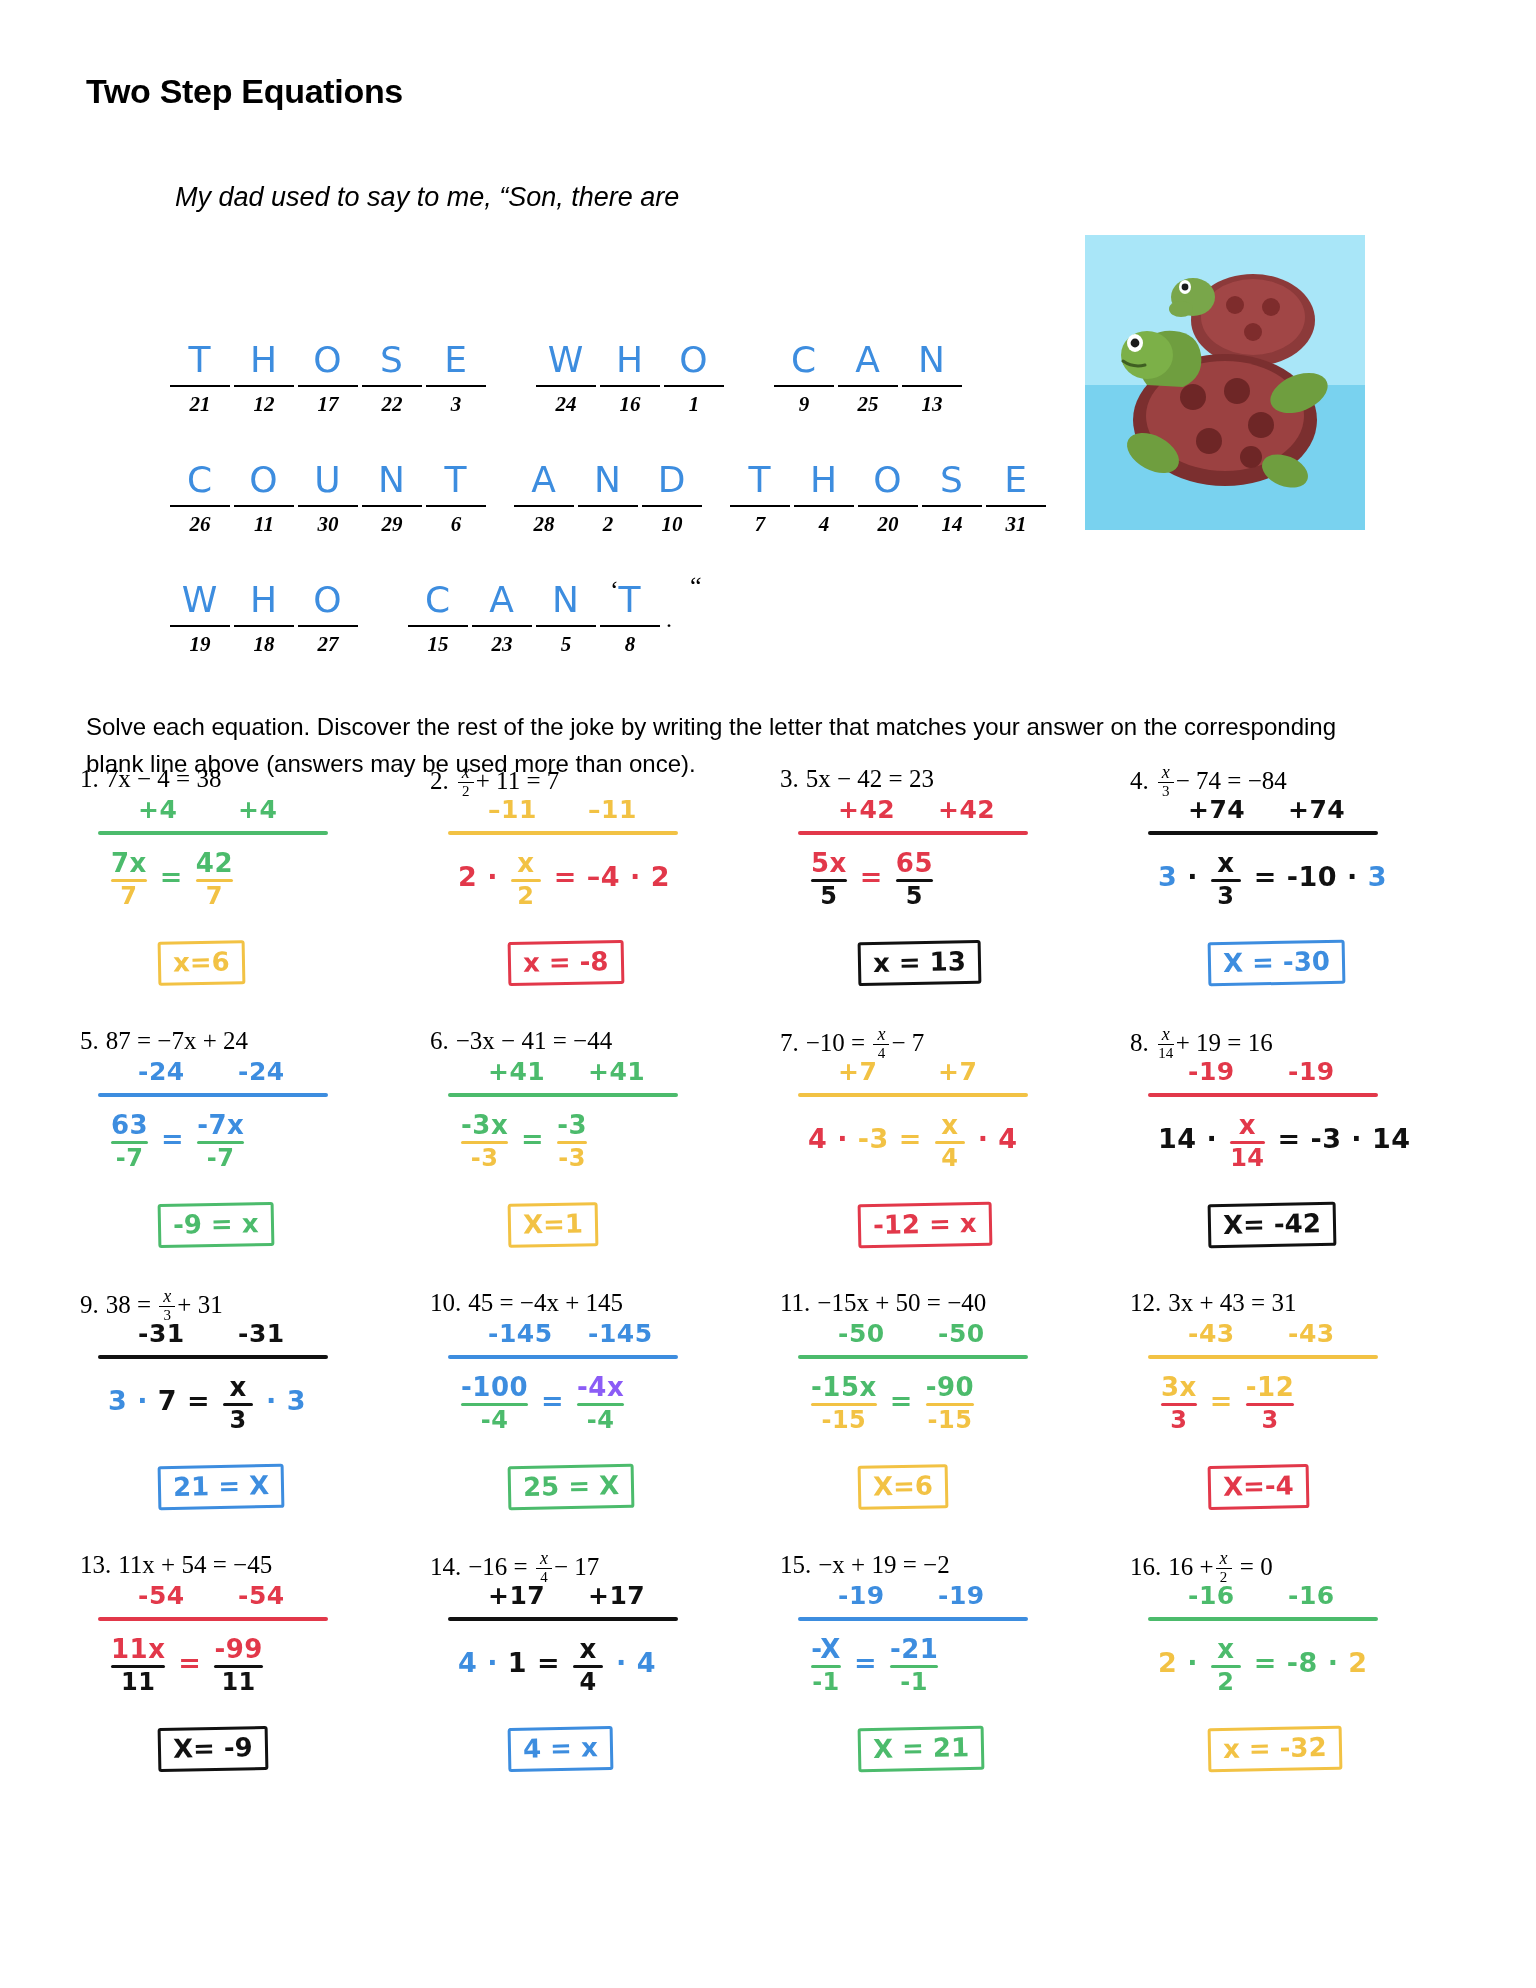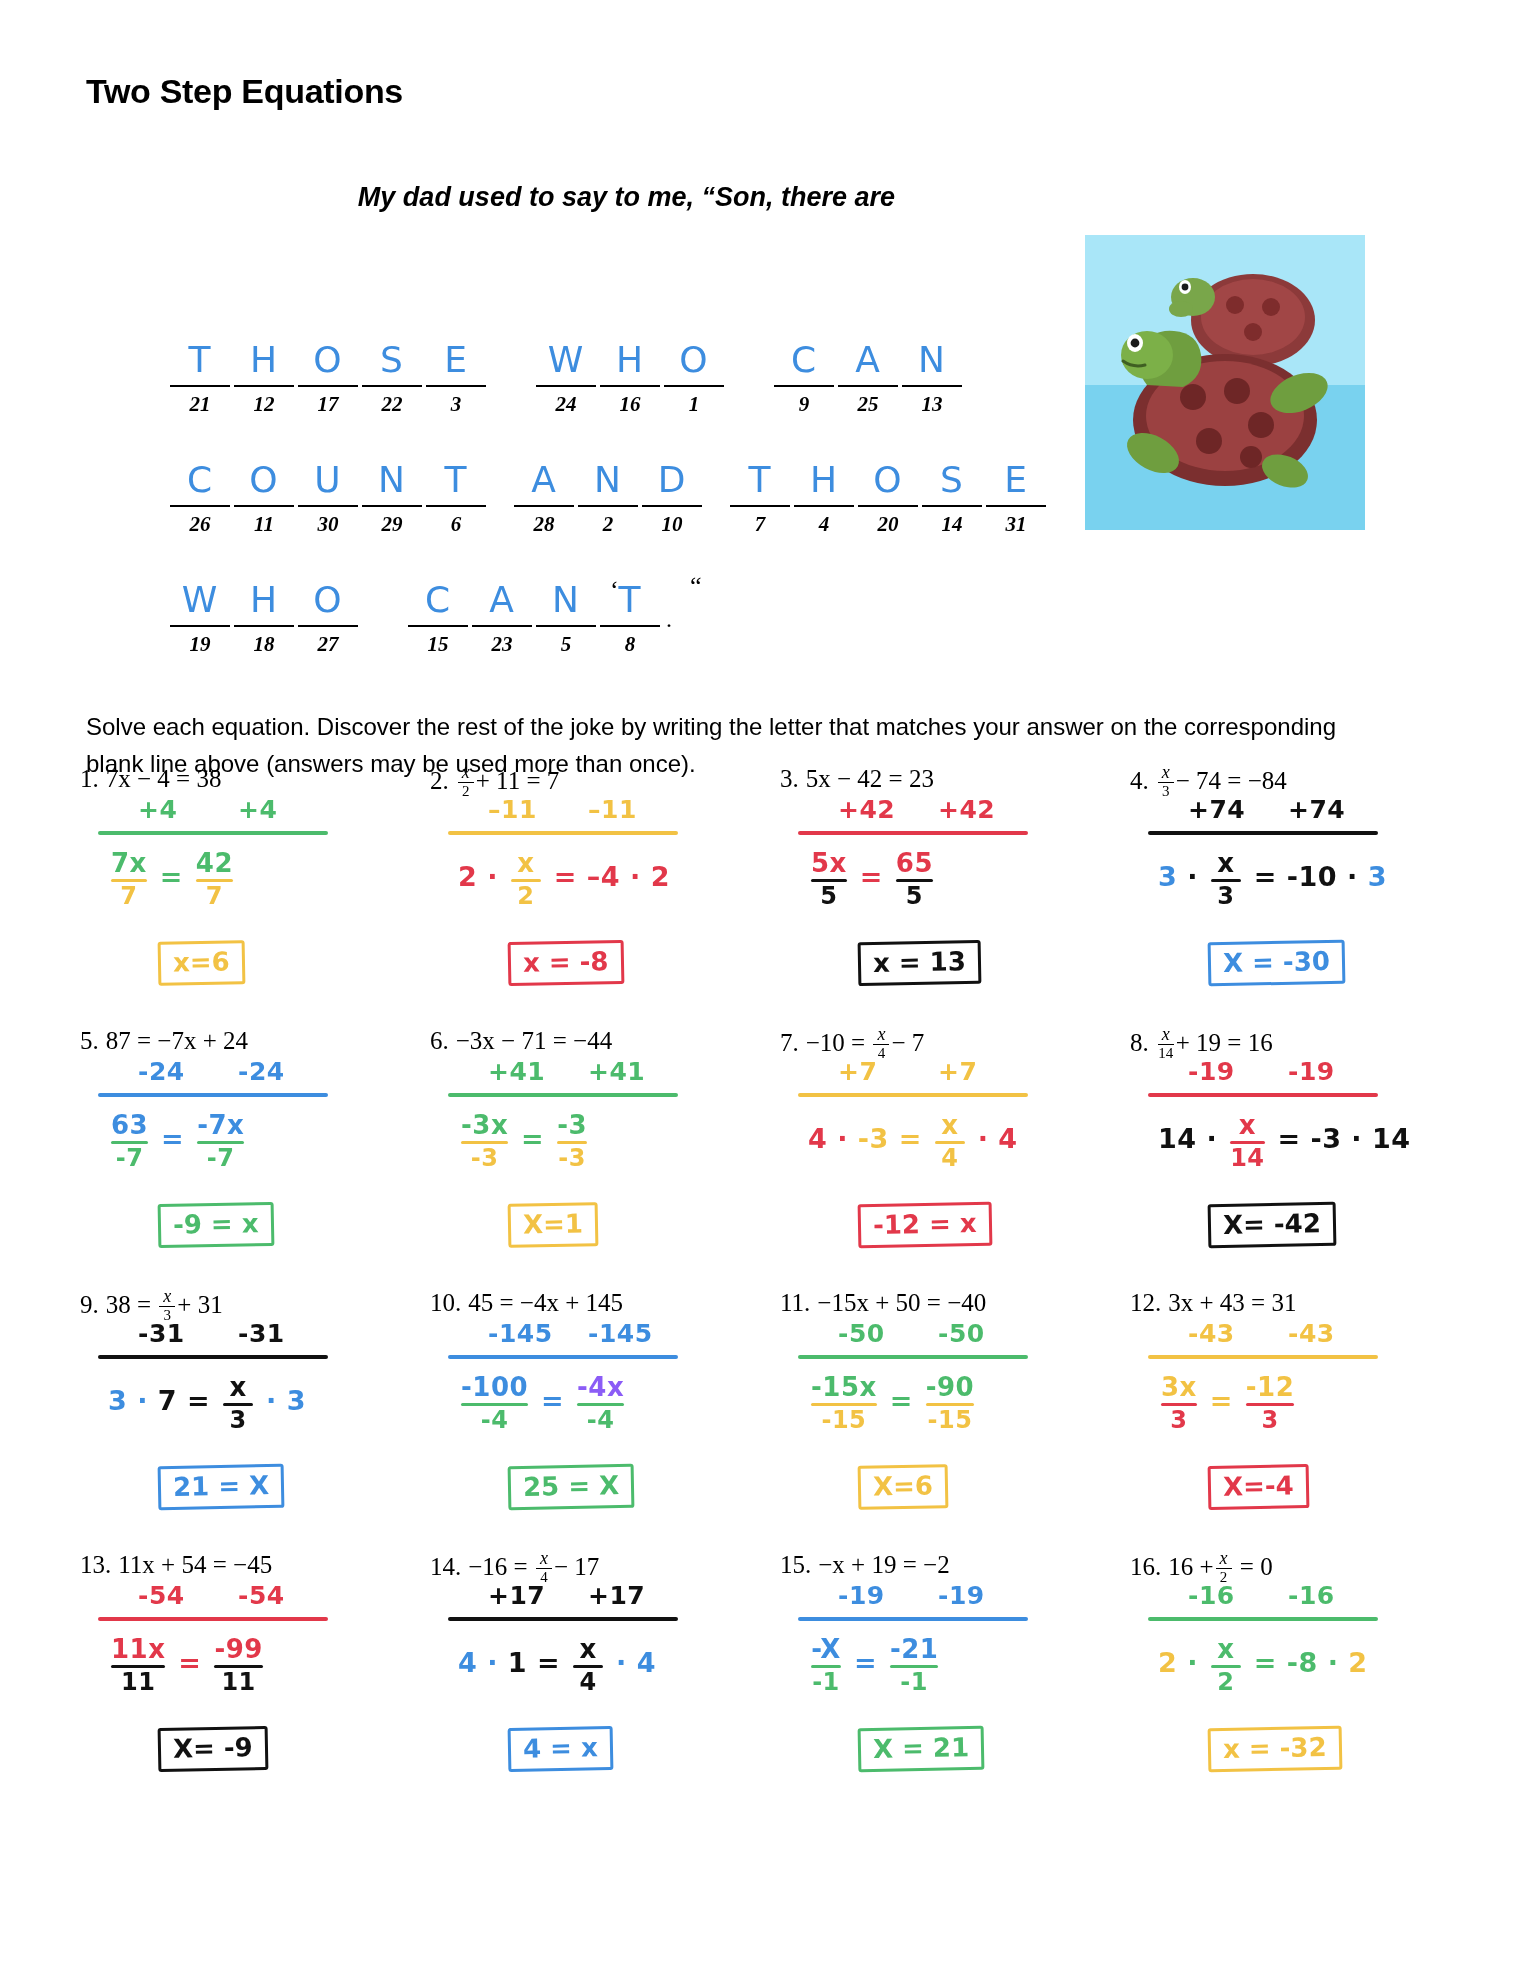--- a/index.html
+++ b/index.html
@@ -24,24 +24,24 @@
     font-size: 34px;
     font-weight: bold;
     letter-spacing: -0.3px;
   }
   .joke-intro {
     position: absolute;
     left: 175px;
     top: 178px;
     width: 720px;
     font-size: 27px;
-    font-weight: bold;
+    font-weight: normal;
     font-style: italic;
     line-height: 1.45;
-    text-align: right;
+    text-align: left;
   }
 
   
   .turtle-frame {
     position: absolute;
     left: 1085px;
     top: 235px;
     width: 280px;
     height: 295px;
   }
@@ -507,21 +507,21 @@
               <span class="b" style="background:#4cbb6c"></span>
               <span class="d"><span style="color:#4cbb6c">-7</span></span>
             </span> = <span class="hwfrac">
               <span class="n"><span style="color:#3d8ddf">-7x</span></span>
               <span class="b" style="background:#4cbb6c"></span>
               <span class="d"><span style="color:#4cbb6c">-7</span></span>
             </span></span></div>
         <div class="hw-box" style="border-color: rgb(76, 187, 108); color: rgb(76, 187, 108); left: 78px; top: 176px;">-9 = x</div>
       </div>
       <div class="cell">
-        <div class="prompt"><span class="idx">6.</span><span>−3x − 71</span> = <span>−44</span></div>
+        <div class="prompt"><span class="idx">6.</span><span>−3x − 41</span> = <span>−44</span></div>
         <div class="hw hw-op" style="color: rgb(76, 187, 108); left: 58px; top: 30px;">+41</div>
         <div class="hw hw-op" style="color: rgb(76, 187, 108); left: 158px; top: 30px;">+41</div>
         <div class="step-line" style="background: rgb(76, 187, 108); left: 18px; top: 66px; width: 230px;"></div>
         <div class="hw hw-mid" style="left: 28px; top: 84px;"><span style="color:#4cbb6c"><span class="hwfrac">
               <span class="n"><span style="color:#4cbb6c">-3x</span></span>
               <span class="b" style="background:#f2c244"></span>
               <span class="d"><span style="color:#f2c244">-3</span></span>
             </span> = <span class="hwfrac">
               <span class="n"><span style="color:#4cbb6c">-3</span></span>
               <span class="b" style="background:#f2c244"></span>

